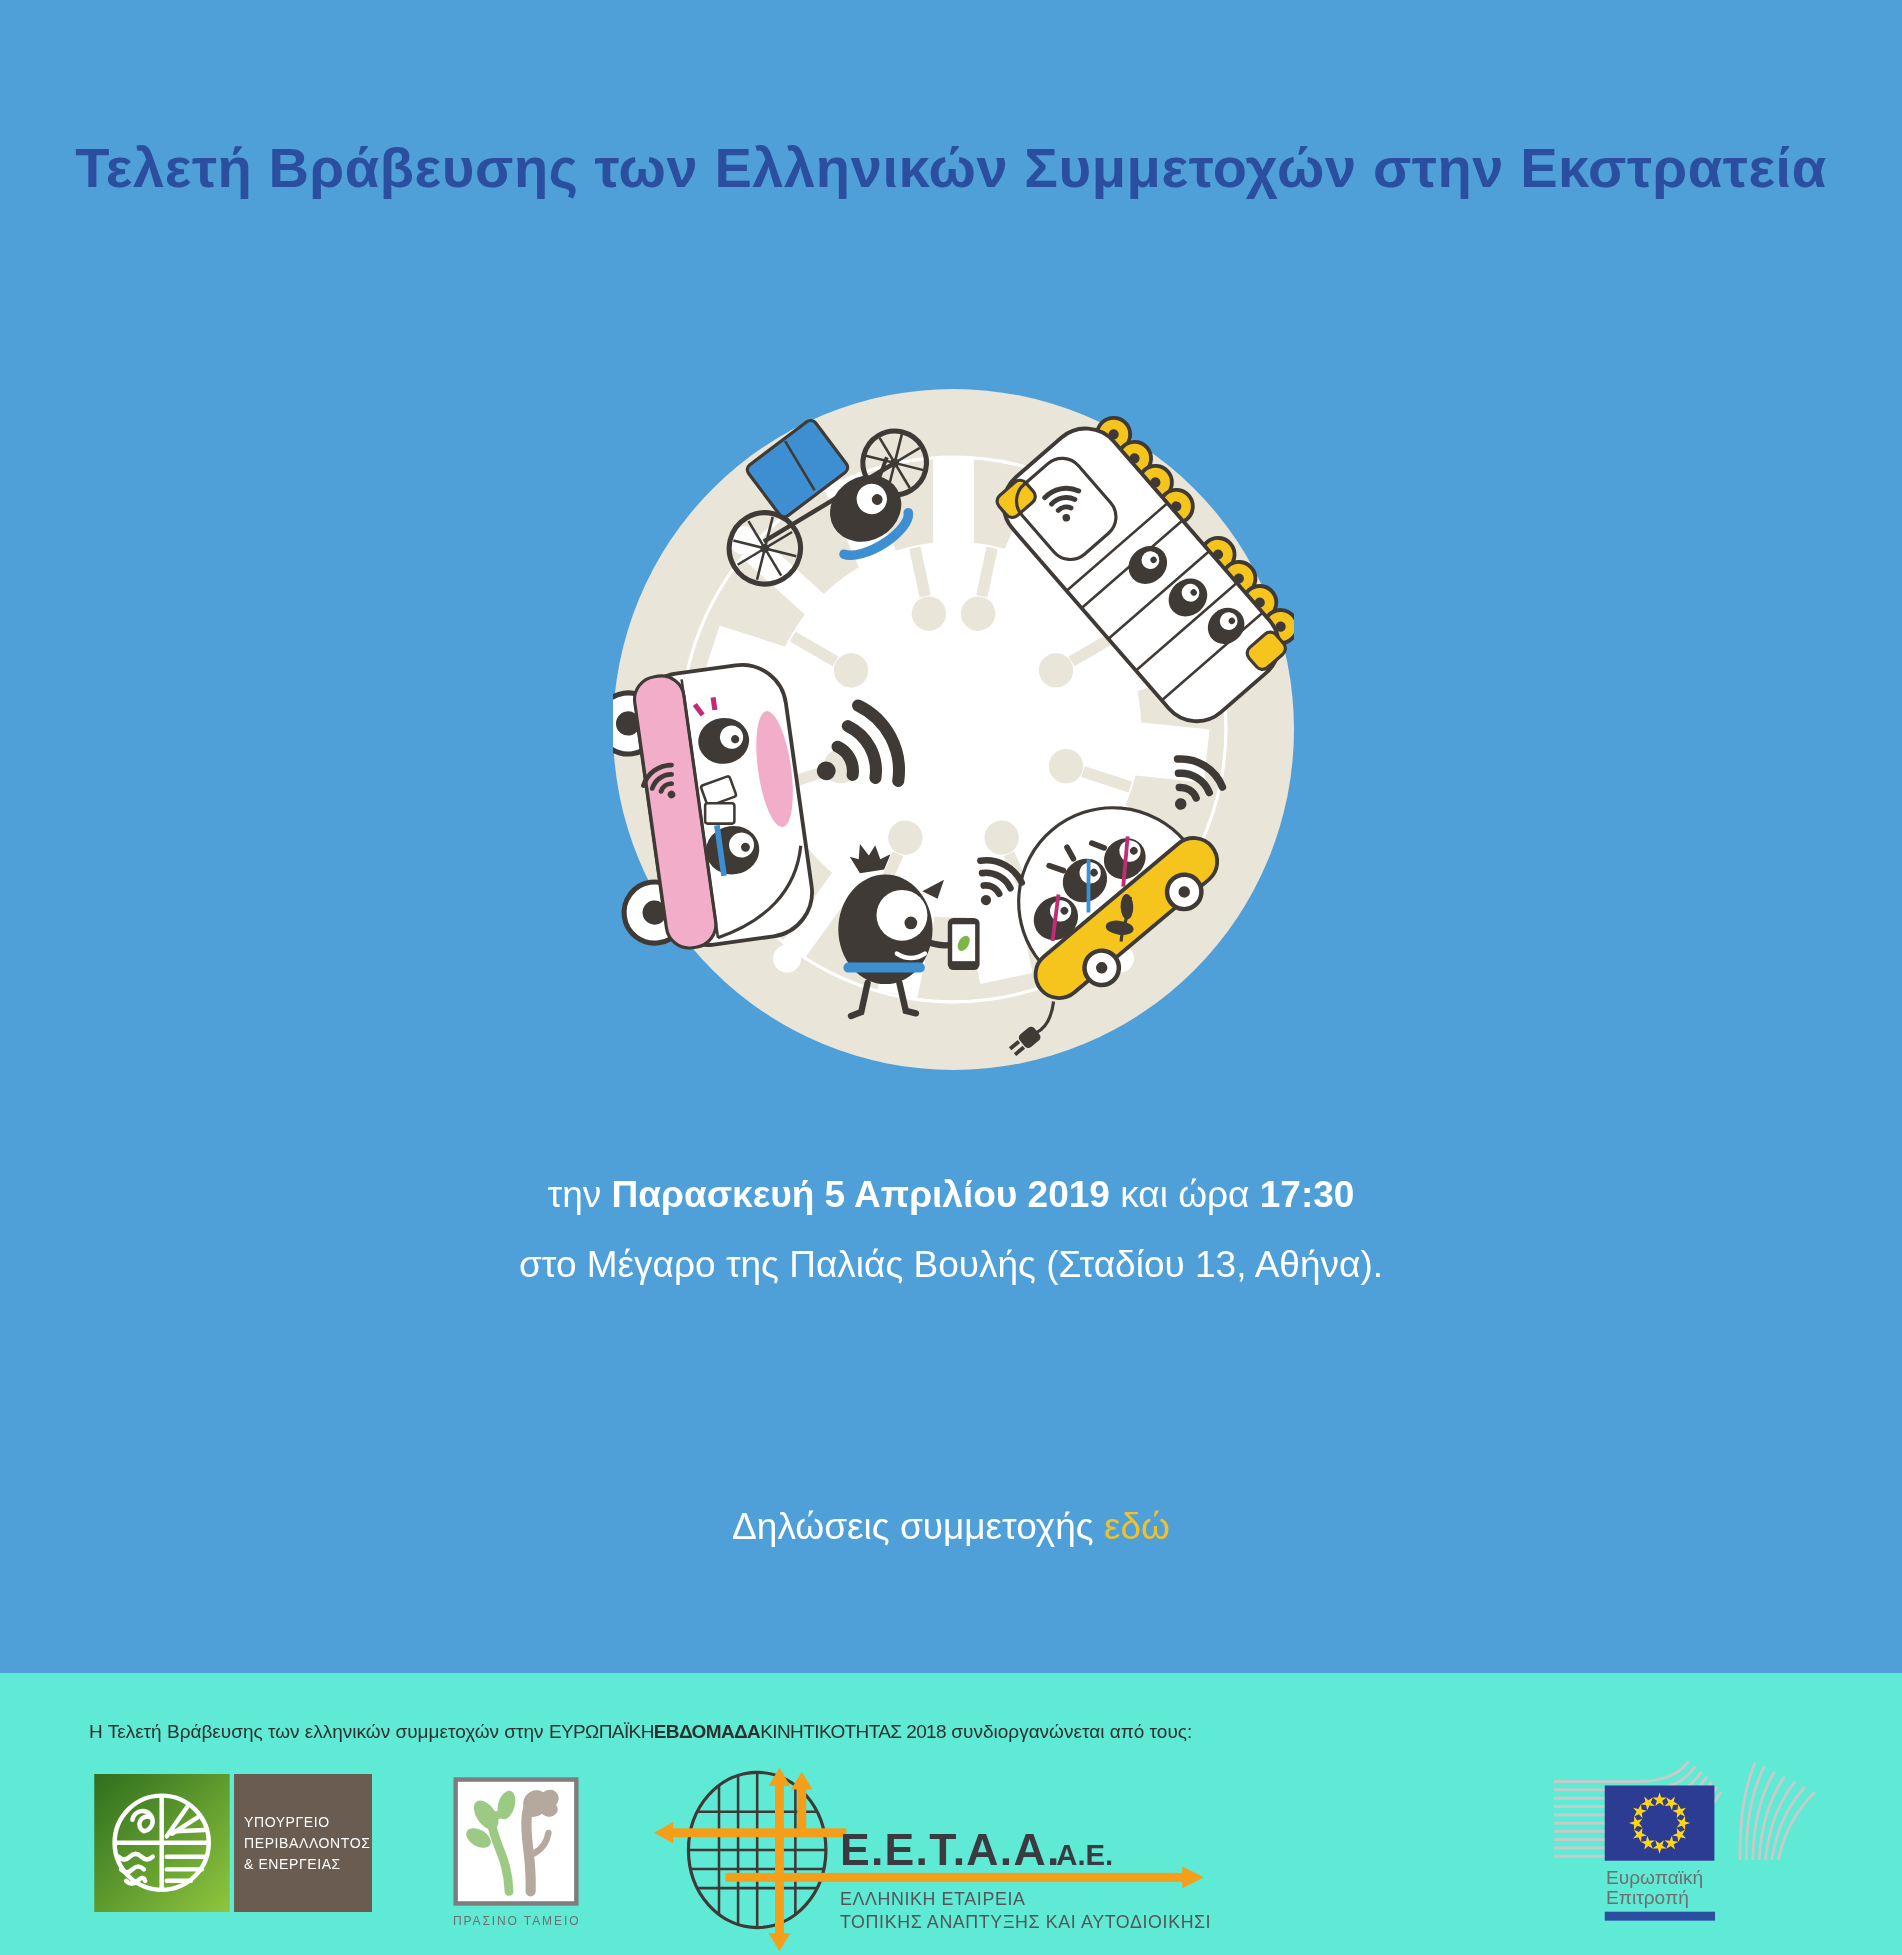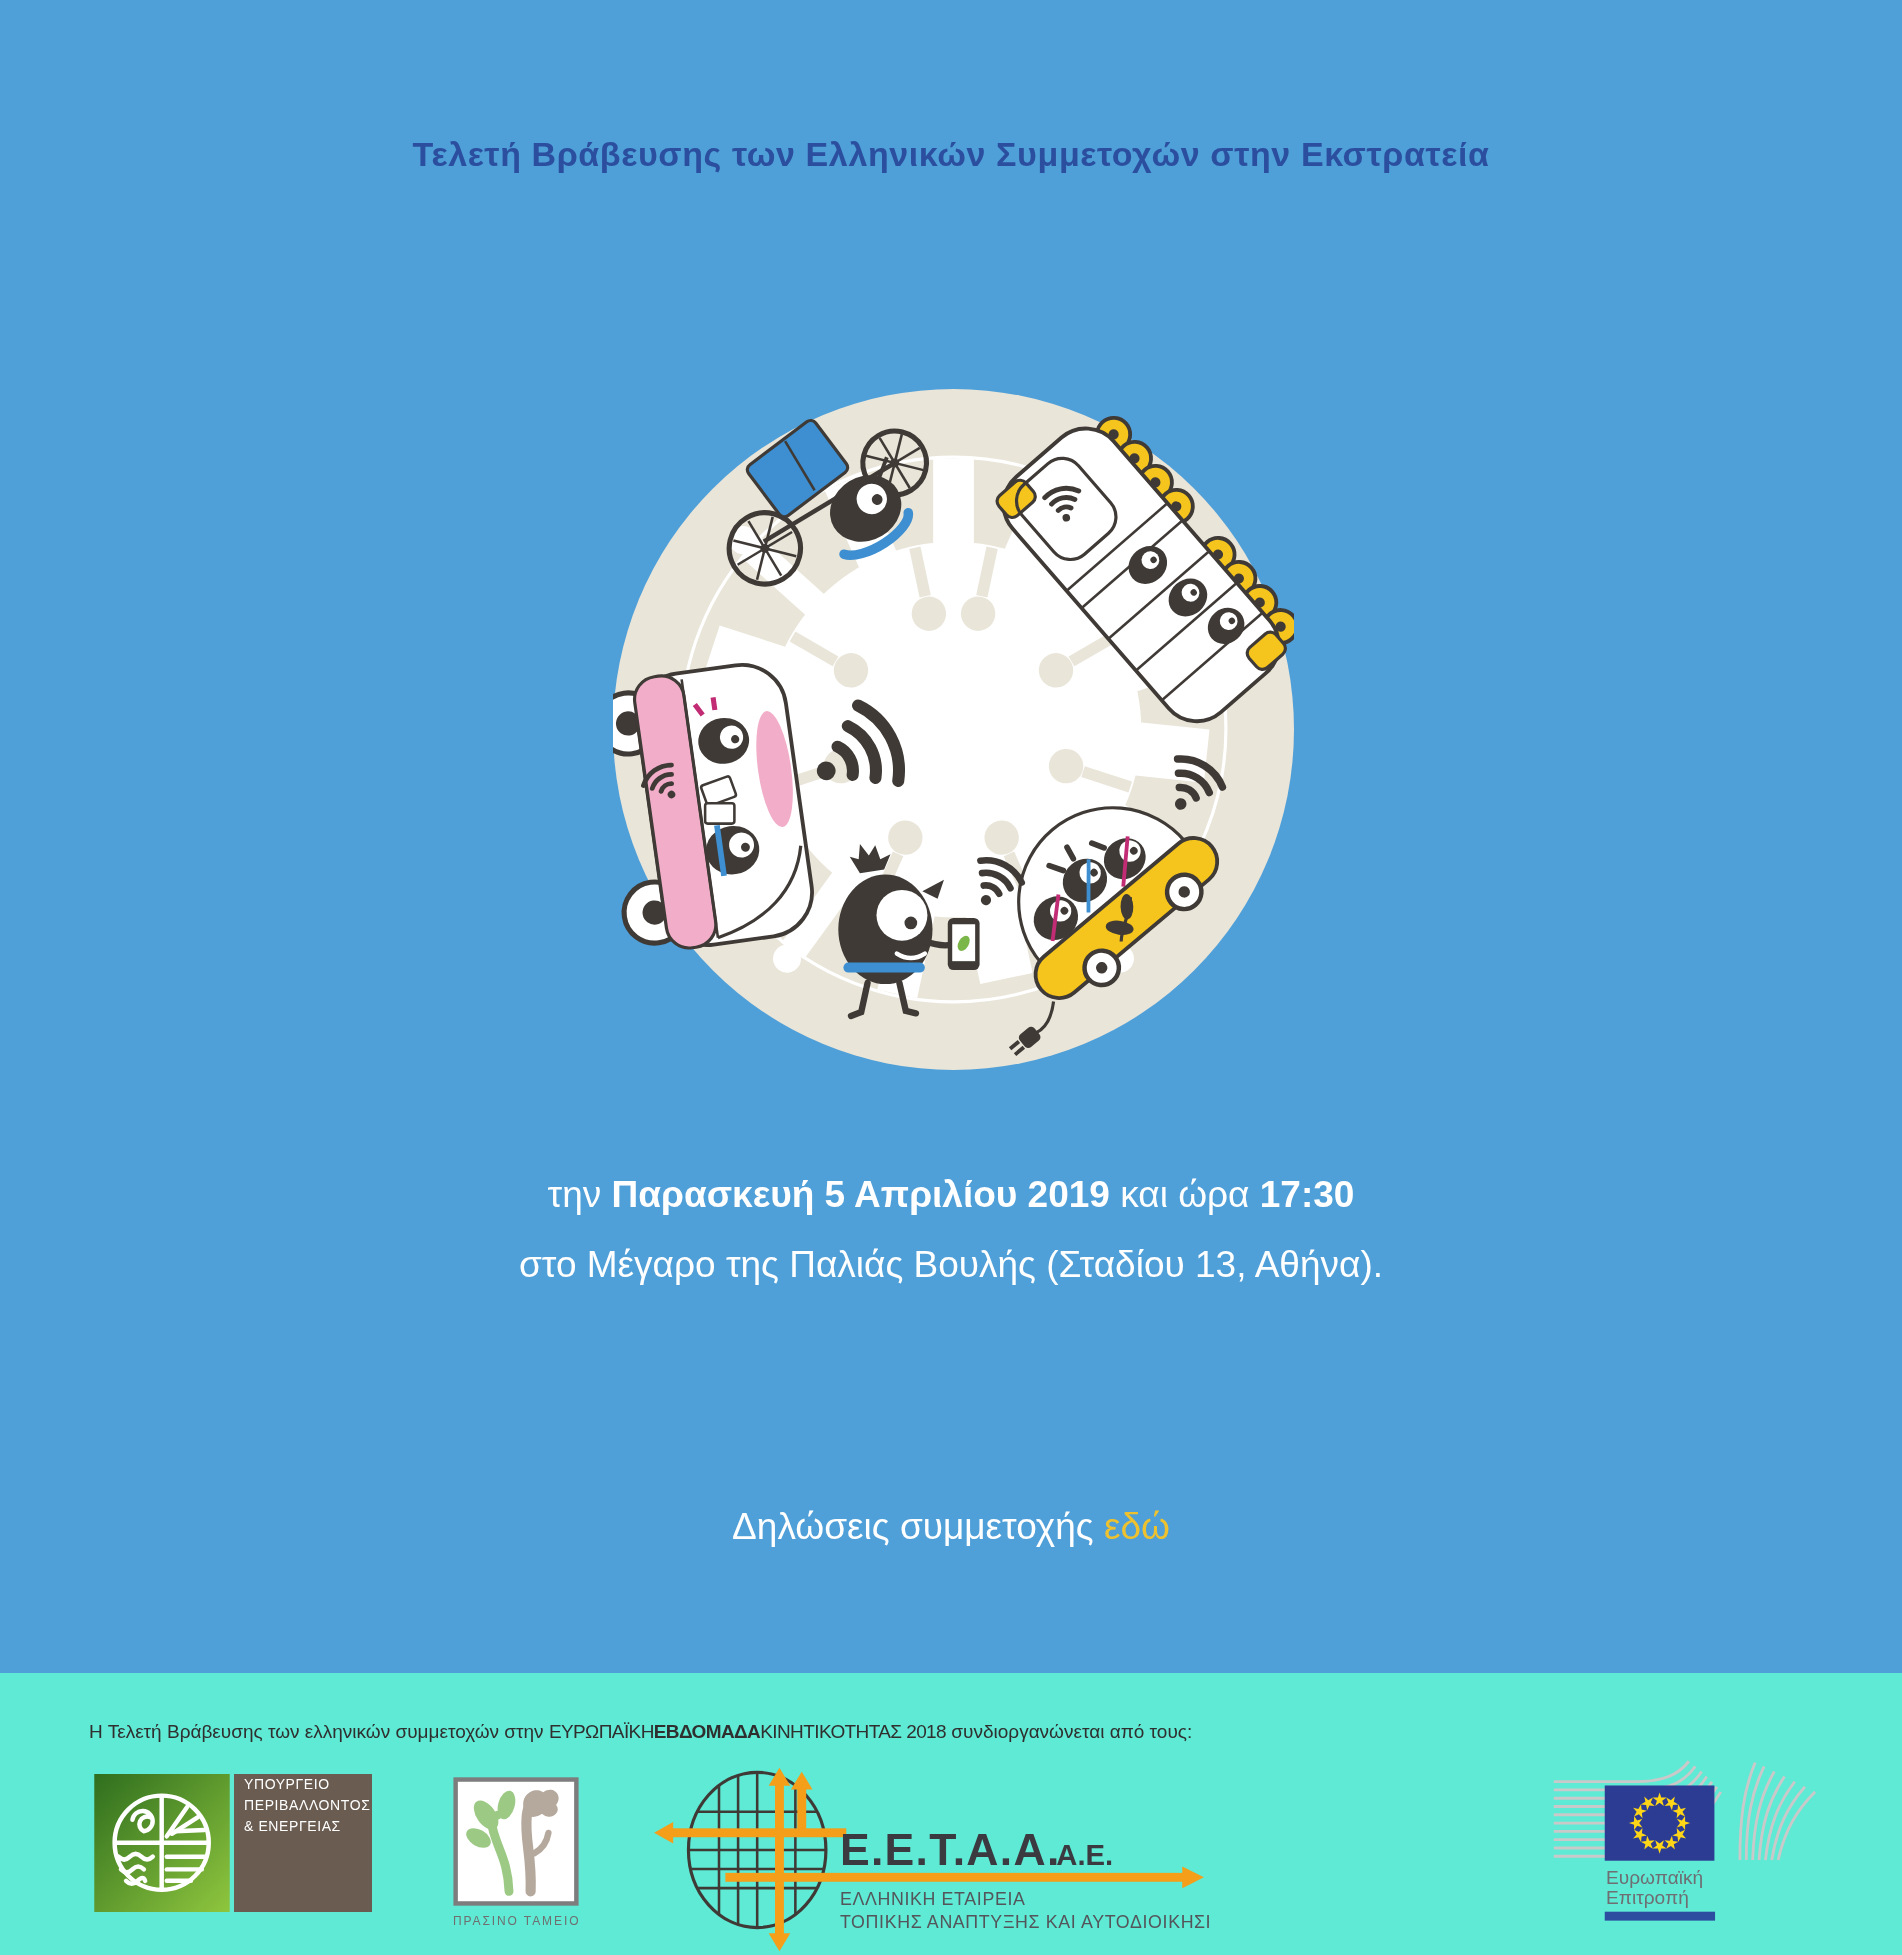--- a/index.html
+++ b/index.html
@@ -1,40 +1,40 @@
 <!DOCTYPE html>
 <html style="font-size:10.2px"><head>
 <meta charset="utf-8">
 <style>
   html,body{margin:0;padding:0;background:#222;}
   .poster{position:relative;width:1902px;height:1955px;background:#4f9fd8;overflow:hidden;
           font-family:"Liberation Sans",sans-serif;}
   .abs{position:absolute;}
   
-  .title1{left:0;top:135px;width:100%;text-align:center;font-size:34px;font-weight:bold;
+  .title1{left:0;top:135px;width:100%;text-align:center;font-size:56px;font-weight:bold;
           color:#2b4f9e;letter-spacing:0.6px;}
   .logotype{left:0;top:202px;width:100%;text-align:center;font-size:62px;color:#3e57a6;
             white-space:nowrap;}
   .logotype .inner{display:inline-block;transform:scaleX(0.84);transform-origin:center;}
   .logotype b{font-weight:bold;}
   
   .bodytext{left:0;top:1160px;width:100%;text-align:center;color:#ffffff;font-size:37px;
             line-height:70px;}
   .bodytext b{font-weight:bold;}
   .cta{left:0;top:1508px;width:100%;text-align:center;color:#ffffff;font-size:37px;line-height:37px;}
   .cta .link{color:#eec22e;font-weight:normal;cursor:pointer;}
   
   .footer{left:0;top:1673px;width:1902px;height:283px;background:#5eead4;}
   .footer-intro{left:89px;top:48px;font-size:19px;color:#2f2f2f;white-space:nowrap;}
   .footer-intro b{font-weight:bold;}
   .footer-intro .cond{letter-spacing:-0.6px;}
   .ministry{left:94px;top:101px;width:278px;height:138px;display:flex;}
   .ministry .emblem{width:136px;height:138px;flex:none;}
   .ministry .box{width:138px;height:138px;background:#6a5c51;color:#fff;font-size:14px;
-                 line-height:21px;display:flex;flex-direction:column;justify-content:flex-start;
+                 line-height:21px;display:flex;flex-direction:column;justify-content:center;
                  padding-left:10.2px;box-sizing:border-box;margin-left:3.8px;letter-spacing:0.6px;}
   .greenfund{left:453px;top:104px;width:126px;}
   .greenfund .label{margin-top:6.4px;text-align:center;font-size:12px;color:#6f6f6f;
                     letter-spacing:1.9px;white-space:nowrap;}
   .eetaa{left:649px;top:91px;}
   .ec{left:1541px;top:50px;}
   svg text{font-family:"Liberation Sans",sans-serif;}
 </style>
 </head>
 <body>

